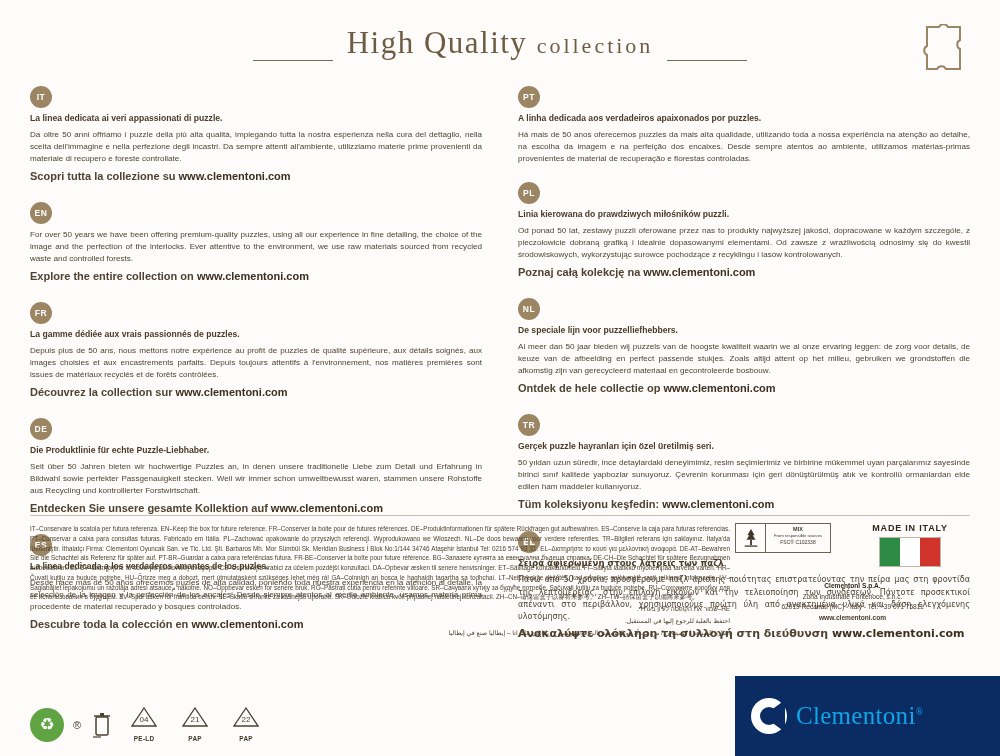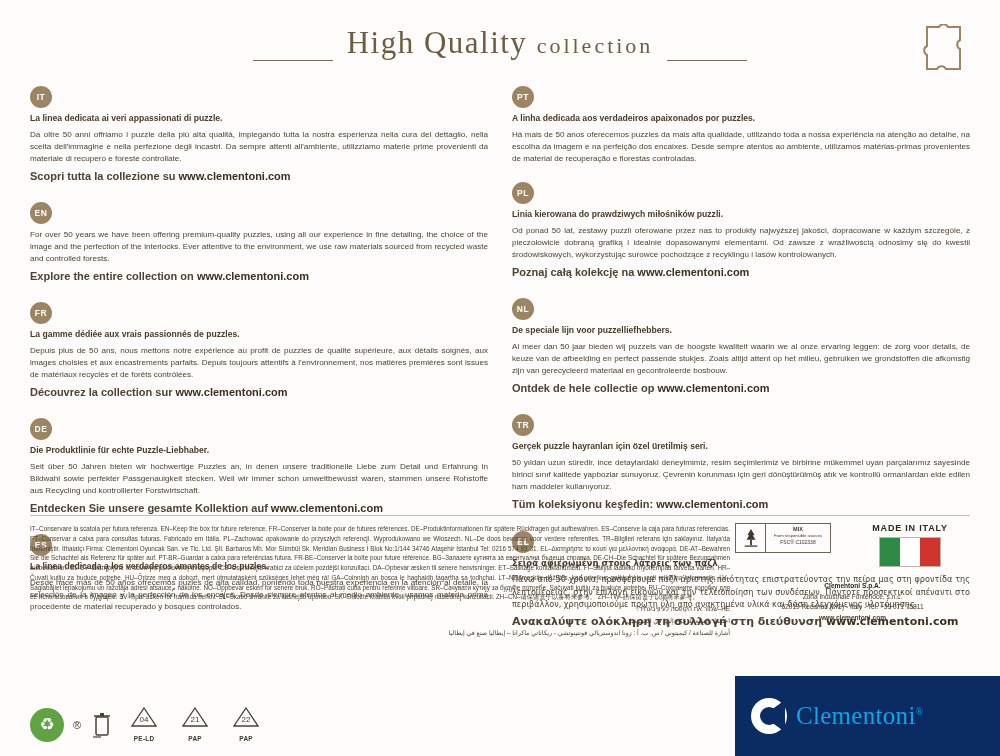--- a/index.html
+++ b/index.html
@@ -37,21 +37,21 @@
   .title .small { font-size:22px; letter-spacing:3px; }
   .puzzle-icon {
     position:absolute;
     right:34px; top:24px;
     width:46px; height:48px;
   }
   
   .columns {
     display:flex;
     padding:0 30px 0 30px;
-    gap:24px;
+    gap:36px;
   }
   .col { width:462px; }
   .block { margin-bottom:17px; }
   .badge {
     display:inline-flex;
     align-items:center;
     justify-content:center;
     width:22px; height:22px;
     border-radius:50%;
     background:#9b8563;
@@ -276,20 +276,21 @@
       <div class="block">
         <div class="badge">DE</div>
         <p class="lead">Die Produktlinie für echte Puzzle-Liebhaber.</p>
         <p class="body-txt">Seit über 50 Jahren bieten wir hochwertige Puzzles an, in denen unsere traditionelle Liebe zum Detail und Erfahrung in Bildwahl sowie perfekter Passgenauigkeit stecken. Weil wir immer schon umweltbewusst waren, stammen unsere Rohstoffe aus Recycling und kontrollierter Forstwirtschaft.</p>
         <p class="cta"><span>Entdecken Sie unsere gesamte Kollektion auf </span><b>www.clementoni.com</b></p>
       </div>
       <div class="block">
         <div class="badge">ES</div>
         <p class="lead">La linea dedicada a los verdaderos amantes de los puzles.</p>
         <p class="body-txt">Desde hace más de 50 años ofrecemos puzles de alta calidad, poniendo toda nuestra experiencia en la atención al detalle, la selección de la imagen y la perfección de los encajes. Desde siempre atentos al medio ambiente, usamos materia prima procedente de material recuperado y bosques controlados.</p>
+        <p class="cta"><span>Descubre toda la colección en </span><b>www.clementoni.com</b></p>
       </div>
     </div>
 
     <div class="col">
       <div class="block">
         <div class="badge">PT</div>
         <p class="lead">A linha dedicada aos verdadeiros apaixonados por puzzles.</p>
         <p class="body-txt">Há mais de 50 anos oferecemos puzzles da mais alta qualidade, utilizando toda a nossa experiência na atenção ao detalhe, na escolha da imagem e na perfeição dos encaixes. Desde sempre atentos ao ambiente, utilizamos matérias-primas provenientes de material de recuperação e florestas controladas.</p>
       </div>
       <div class="block">

